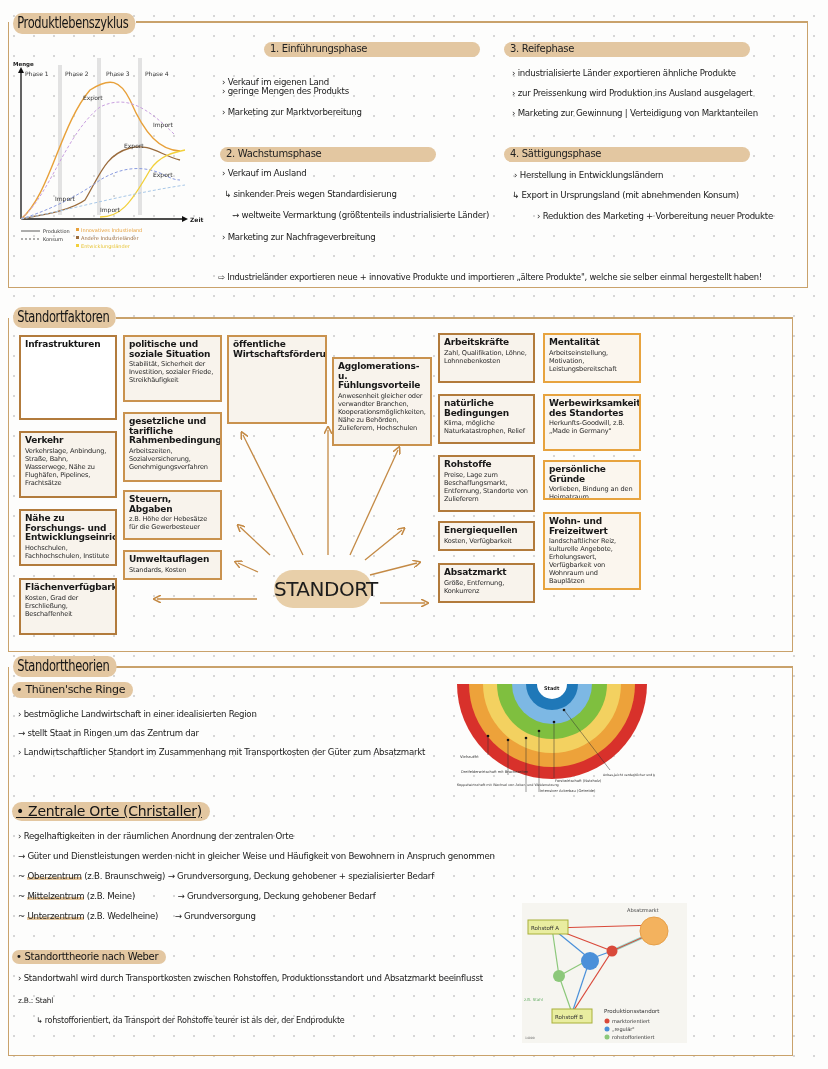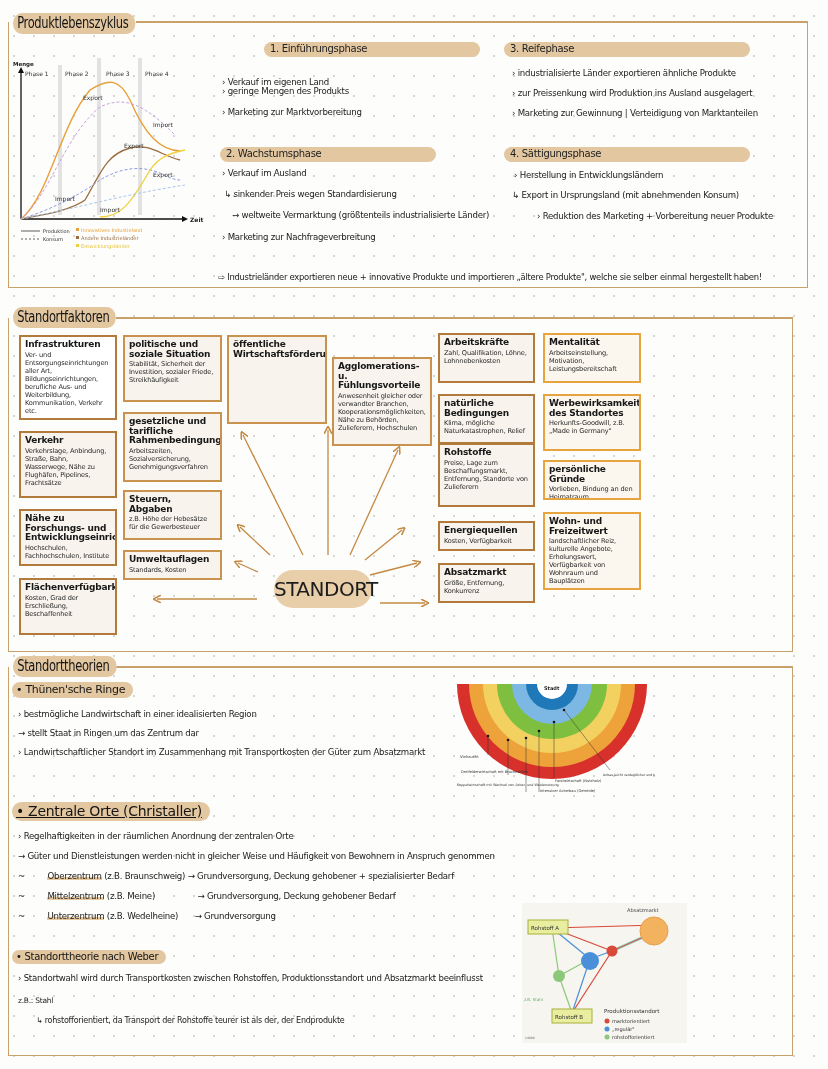--- a/index.html
+++ b/index.html
@@ -21,21 +21,21 @@
     font-size: 15px; padding: 1px 8px 2px 5px; color: #151515; letter-spacing: -0.4px;
     transform: scaleX(0.85); transform-origin: left center;
   }
   .title-line { position: absolute; height: 1.5px; background: #c9a26b; }
 
   .phase-bar {
     position: absolute; height: 15px; border-radius: 8px; background: #e3c7a1;
     font-size: 10px; padding: 1px 0 0 6px; color: #222; letter-spacing: -0.3px;
   }
   .line { position: absolute; font-size: 8.6px; color: #1b1b1b; white-space: nowrap; letter-spacing: -0.25px; }
-  .hl { background: linear-gradient(transparent 58%, #e7c9a0 58%, #e7c9a0 92%, transparent 92%); margin-left: 20px; }
+  .hl { background: linear-gradient(transparent 58%, #e7c9a0 58%, #e7c9a0 92%, transparent 92%); }
 
   .box {
     position: absolute; border: 2px solid #c9924e; background: #f8f3ec; padding: 3px 4px;
     overflow: hidden;
   }
   .box.alt { border-color: #e7a33e; background: #fbf6ee; }
   .box.dark { border-color: #b27b3c; }
   .box-title { font-weight: bold; font-size: 9px; line-height: 9.5px; color: #181818; letter-spacing: -0.2px; }
   .box-text { font-size: 6.6px; line-height: 8px; color: #2a2a2a; margin-top: 1px; letter-spacing: -0.15px; }
 
@@ -123,21 +123,20 @@
 <div class="line" style="left:514px;top:211px;padding-left:23px;">› Reduktion des Marketing + Vorbereitung neuer Produkte</div>
 
 <div class="line" style="left:218px;top:272px;font-size:8.4px;">⇨ Industrieländer exportieren neue + innovative Produkte und importieren „ältere Produkte", welche sie selber einmal hergestellt haben!</div>
 
 <div class="section" style="left:8px;top:318px;width:785px;height:334px;"></div>
 <div class="title-line" style="left:116px;top:317px;width:677px;"></div>
 <div class="section-title" style="left:13px;top:307px;">Standortfaktoren</div>
 
 <div class="box dark" style="left:19px;top:335px;width:98px;height:85px;background:#fff;">
   <div class="box-title">Infrastrukturen</div>
-  <div class="box-text">Ver- und Entsorgungseinrichtungen aller Art, Bildungseinrichtungen, berufliche Aus- und Weiterbildung, Kommunikation, Verkehr etc.</div>
 </div>
 <div class="box dark" style="left:19px;top:431px;width:98px;height:67px;">
   <div class="box-title">Verkehr</div>
   <div class="box-text">Verkehrslage, Anbindung, Straße, Bahn, Wasserwege, Nähe zu Flughäfen, Pipelines, Frachtsätze</div>
 </div>
 <div class="box dark" style="left:19px;top:509px;width:98px;height:57px;">
   <div class="box-title">Nähe zu Forschungs- und Entwicklungseinrichtungen</div>
   <div class="box-text">Hochschulen, Fachhochschulen, Institute</div>
 </div>
 <div class="box dark" style="left:19px;top:578px;width:98px;height:57px;">
@@ -171,21 +170,21 @@
 </div>
 
 <div class="box dark" style="left:438px;top:333px;width:97px;height:50px;">
   <div class="box-title">Arbeitskräfte</div>
   <div class="box-text">Zahl, Qualifikation, Löhne, Lohnnebenkosten</div>
 </div>
 <div class="box dark" style="left:438px;top:394px;width:97px;height:50px;">
   <div class="box-title">natürliche Bedingungen</div>
   <div class="box-text">Klima, mögliche Naturkatastrophen, Relief</div>
 </div>
-<div class="box dark" style="left:438px;top:443px;width:97px;height:64px;">
+<div class="box dark" style="left:438px;top:455px;width:97px;height:57px;">
   <div class="box-title">Rohstoffe</div>
   <div class="box-text">Preise, Lage zum Beschaffungsmarkt, Entfernung, Standorte von Zulieferern</div>
 </div>
 <div class="box dark" style="left:438px;top:521px;width:97px;height:30px;">
   <div class="box-title">Energiequellen</div>
   <div class="box-text">Kosten, Verfügbarkeit</div>
 </div>
 <div class="box dark" style="left:438px;top:563px;width:97px;height:40px;">
   <div class="box-title">Absatzmarkt</div>
   <div class="box-text">Größe, Entfernung, Konkurrenz</div>

